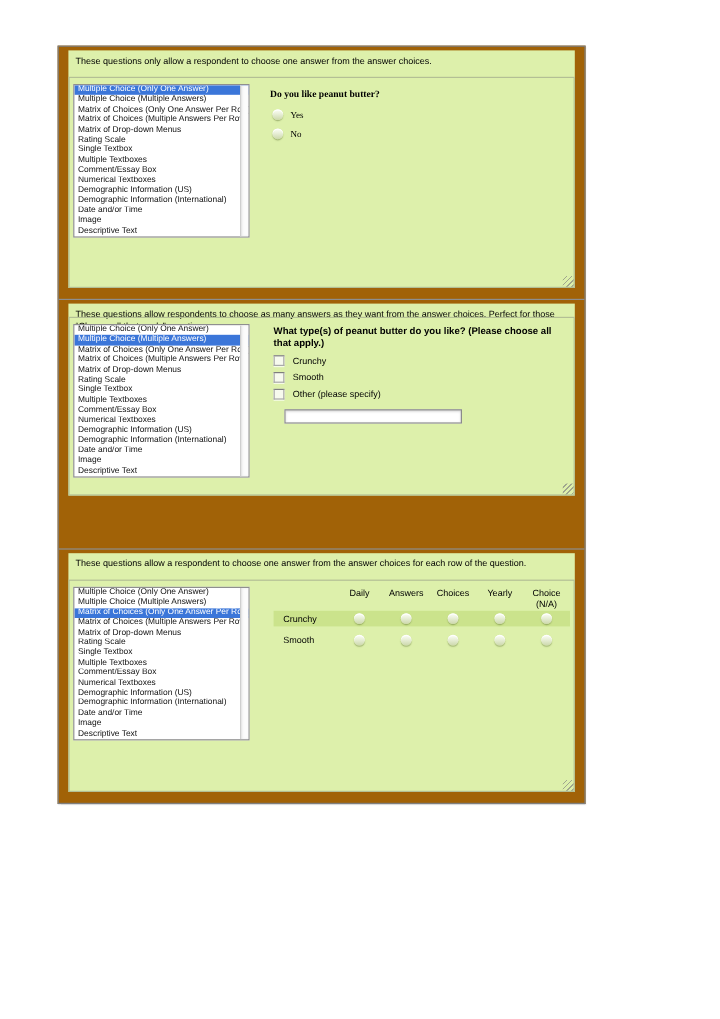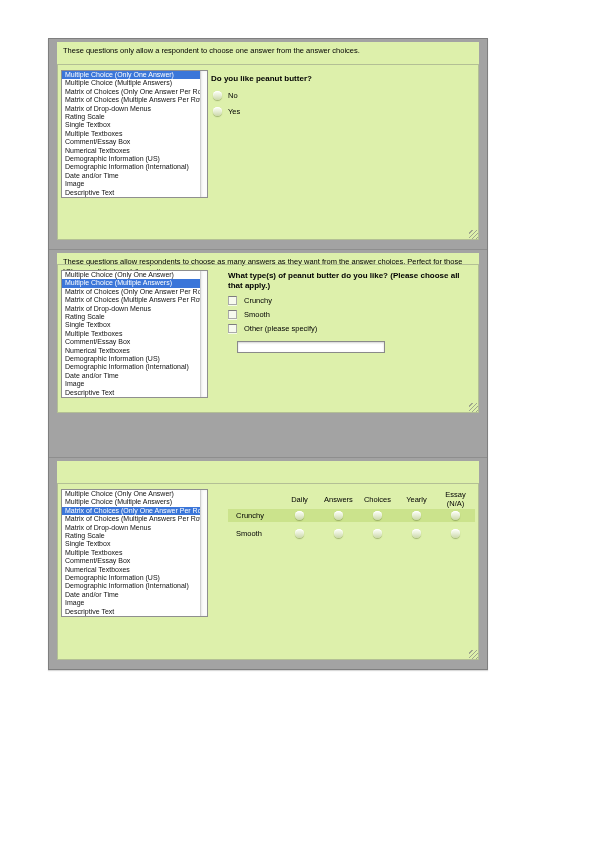--- a/index.html
+++ b/index.html
@@ -1,20 +1,20 @@
 <!DOCTYPE html>
 <html style="--green: #ddf0ab; --band: #cbe38c; --sel: #3b76d9;"><head>
 <meta charset="utf-8">
 <style>
   * { margin:0; padding:0; box-sizing:border-box; }
   html,body { width:600px; height:849px; background:#ffffff;
     font-family:"Liberation Sans", sans-serif; position:relative; }
 
   .outer { position:absolute; left:48px; top:38px; width:440px; height:632px;
-    border:1px solid #7f7f7f; background:#a3a3a3; box-shadow:0 1px 1px rgba(0,0,0,0.15); }
+    border:1px solid #7f7f7f; background:#a16207; box-shadow:0 1px 1px rgba(0,0,0,0.15); }
 
   .sec { position:relative; padding:3px 8px 0 8px; }
   .sec + .sec { border-top:1px solid #8e8e8e; }
   .sec1 { height:210px; } .sec2 { height:208px; } .sec3 { height:213px; }
 
   .green { position:relative; background:var(--green,#ddf0ab); }
 
   .desc { padding:4px 6px 0 6px; font-size:7.5px; line-height:9.5px; color:#000; }
 
   .subbox { position:absolute; left:0; right:0; bottom:0;
@@ -26,21 +26,21 @@
   .listbox { position:absolute; left:3px; top:5px; width:147px; height:128px;
     background:#ffffff; border:1px solid #8f8f8f; overflow:hidden; }
   .lb-item { font-size:7px; line-height:8.4px; padding-left:3px; padding-right:8px;
     color:#111; white-space:nowrap; overflow:hidden; }
   .lb-item.sel { background:var(--sel,#3b76d9); color:#fff; }
   .scrolltrack { position:absolute; top:0; right:0; bottom:0; width:7px;
     background:#fcfcfc; border-left:1px solid #cfcfcf;
     box-shadow:inset 1px 0 2px rgba(0,0,0,0.08); z-index:2; }
 
   .preview { position:absolute; top:0; bottom:2px; right:3px; }
-  .pv1 { left:153px; } .pv2 { left:170px; } .pv3 { left:170px; }
+  .pv1 { left:167px;font-family:Liberation Serif, serif; } .pv2 { left:170px; } .pv3 { left:170px; }
 
   .q-title { font-size:8px; font-weight:bold; color:#000; line-height:10px; }
   .pv1 .q-title { margin-top:9px; }
   .pv2 .q-title { margin-top:6px; max-width:256px; }
   .pv3 .q-title { margin-top:10px; white-space:nowrap; }
 
   .opt-row { display:flex; align-items:center; height:10px; margin-top:6px; }
   .pv1 .opt-row { margin-left:2px; }
   .pv1 .opt-row + .opt-row { margin-top:6px; }
   .pv2 .opt-row { margin-top:4px; margin-left:0; }
@@ -52,21 +52,21 @@
     box-shadow:0 1px 1px rgba(90,110,50,0.45), inset 0 1px 0 rgba(255,255,255,0.9); }
   .checkbox { width:9px; height:9px; flex:0 0 9px; background:#f7faee;
     border:1px solid #aaaaaa; border-top-color:#7d7d7d;
     box-shadow:0 1px 0 rgba(255,255,255,0.7); }
 
   .other-input { display:block; margin:8px 0 0 9px; width:148px; height:12px;
     border:1px solid #8a8a8a; background:#fff; font-size:7.5px; padding:0 2px;
     box-shadow:inset 0 1px 2px rgba(0,0,0,0.18); }
 
   .matrix { margin-top:2px; width:100%; }
-  .m-head { display:flex; align-items:center; }
+  .m-head { display:flex; }
   .m-spacer { width:52px; flex:0 0 52px; }
   .m-col { flex:1; text-align:center; font-size:7.5px; color:#000;
     line-height:9px; white-space:pre-line; padding-top:4px; }
   .m-row { display:flex; align-items:center; height:13px; margin-top:1px; }
   .m-row.band { background:var(--band,#cbe38c); }
   .m-row.plain { margin-top:5px; }
   .m-label { width:52px; flex:0 0 52px; font-size:7.5px; color:#000; padding-left:8px; }
   .m-cell { flex:1; display:flex; justify-content:center; align-items:center; }
 </style>
 </head>
@@ -93,25 +93,25 @@
             <div class="lb-item">Demographic Information (US)</div>
             <div class="lb-item">Demographic Information (International)</div>
             <div class="lb-item">Date and/or Time</div>
             <div class="lb-item">Image</div>
             <div class="lb-item">Descriptive Text</div>
           </div>
         <div class="preview pv1">
           <div class="q-title">Do you like peanut butter?</div>
           <div class="opt-row">
             <span class="radio"></span>
+            <span class="opt-label">Yes</span>
+          </div>
+          <div class="opt-row">
+            <span class="radio"></span>
             <span class="opt-label">No</span>
-          </div>
-          <div class="opt-row">
-            <span class="radio"></span>
-            <span class="opt-label">Yes</span>
           </div>
         </div>
         <div class="grip"></div>
       </div>
     </div>
   </div>
 
   <div class="sec sec2">
     <div class="green" style="height:160px">
       <div class="desc">These questions allow respondents to choose as many answers as they want from the answer choices. Perfect for those “Choose all that apply” questions.</div>
@@ -150,20 +150,21 @@
           </div>
           <input class="other-input" type="text" value="" style="">
         </div>
         <div class="grip"></div>
       </div>
     </div>
   </div>
 
   <div class="sec sec3">
     <div class="green" style="height:199px">
+      <div class="desc">These questions allow a respondent to choose one answer from the answer choices for each row of the question.</div>
       <div class="subbox" style="top:22px">
         <div class="listbox">
           <div class="scrolltrack"></div>
         <div class="lb-item">Multiple Choice (Only One Answer)</div>
             <div class="lb-item">Multiple Choice (Multiple Answers)</div>
             <div class="lb-item sel">Matrix of Choices (Only One Answer Per Row)</div>
             <div class="lb-item">Matrix of Choices (Multiple Answers Per Row)</div>
             <div class="lb-item">Matrix of Drop-down Menus</div>
             <div class="lb-item">Rating Scale</div>
             <div class="lb-item">Single Textbox</div>
@@ -177,21 +178,21 @@
             <div class="lb-item">Descriptive Text</div>
           </div>
         <div class="preview pv3">
           <div class="matrix">
             <div class="m-head">
               <span class="m-spacer"></span>
               <span class="m-col">Daily</span>
               <span class="m-col">Answers</span>
               <span class="m-col">Choices</span>
               <span class="m-col">Yearly</span>
-              <span class="m-col">Essay
+              <span class="m-col">Choice
 (N/A)</span>
             </div>
             <div class="m-row band">
               <span class="m-label">Crunchy</span>
               <span class="m-cell">
                   <span class="radio"></span>
                 </span>
               <span class="m-cell">
                   <span class="radio"></span>
                 </span>

